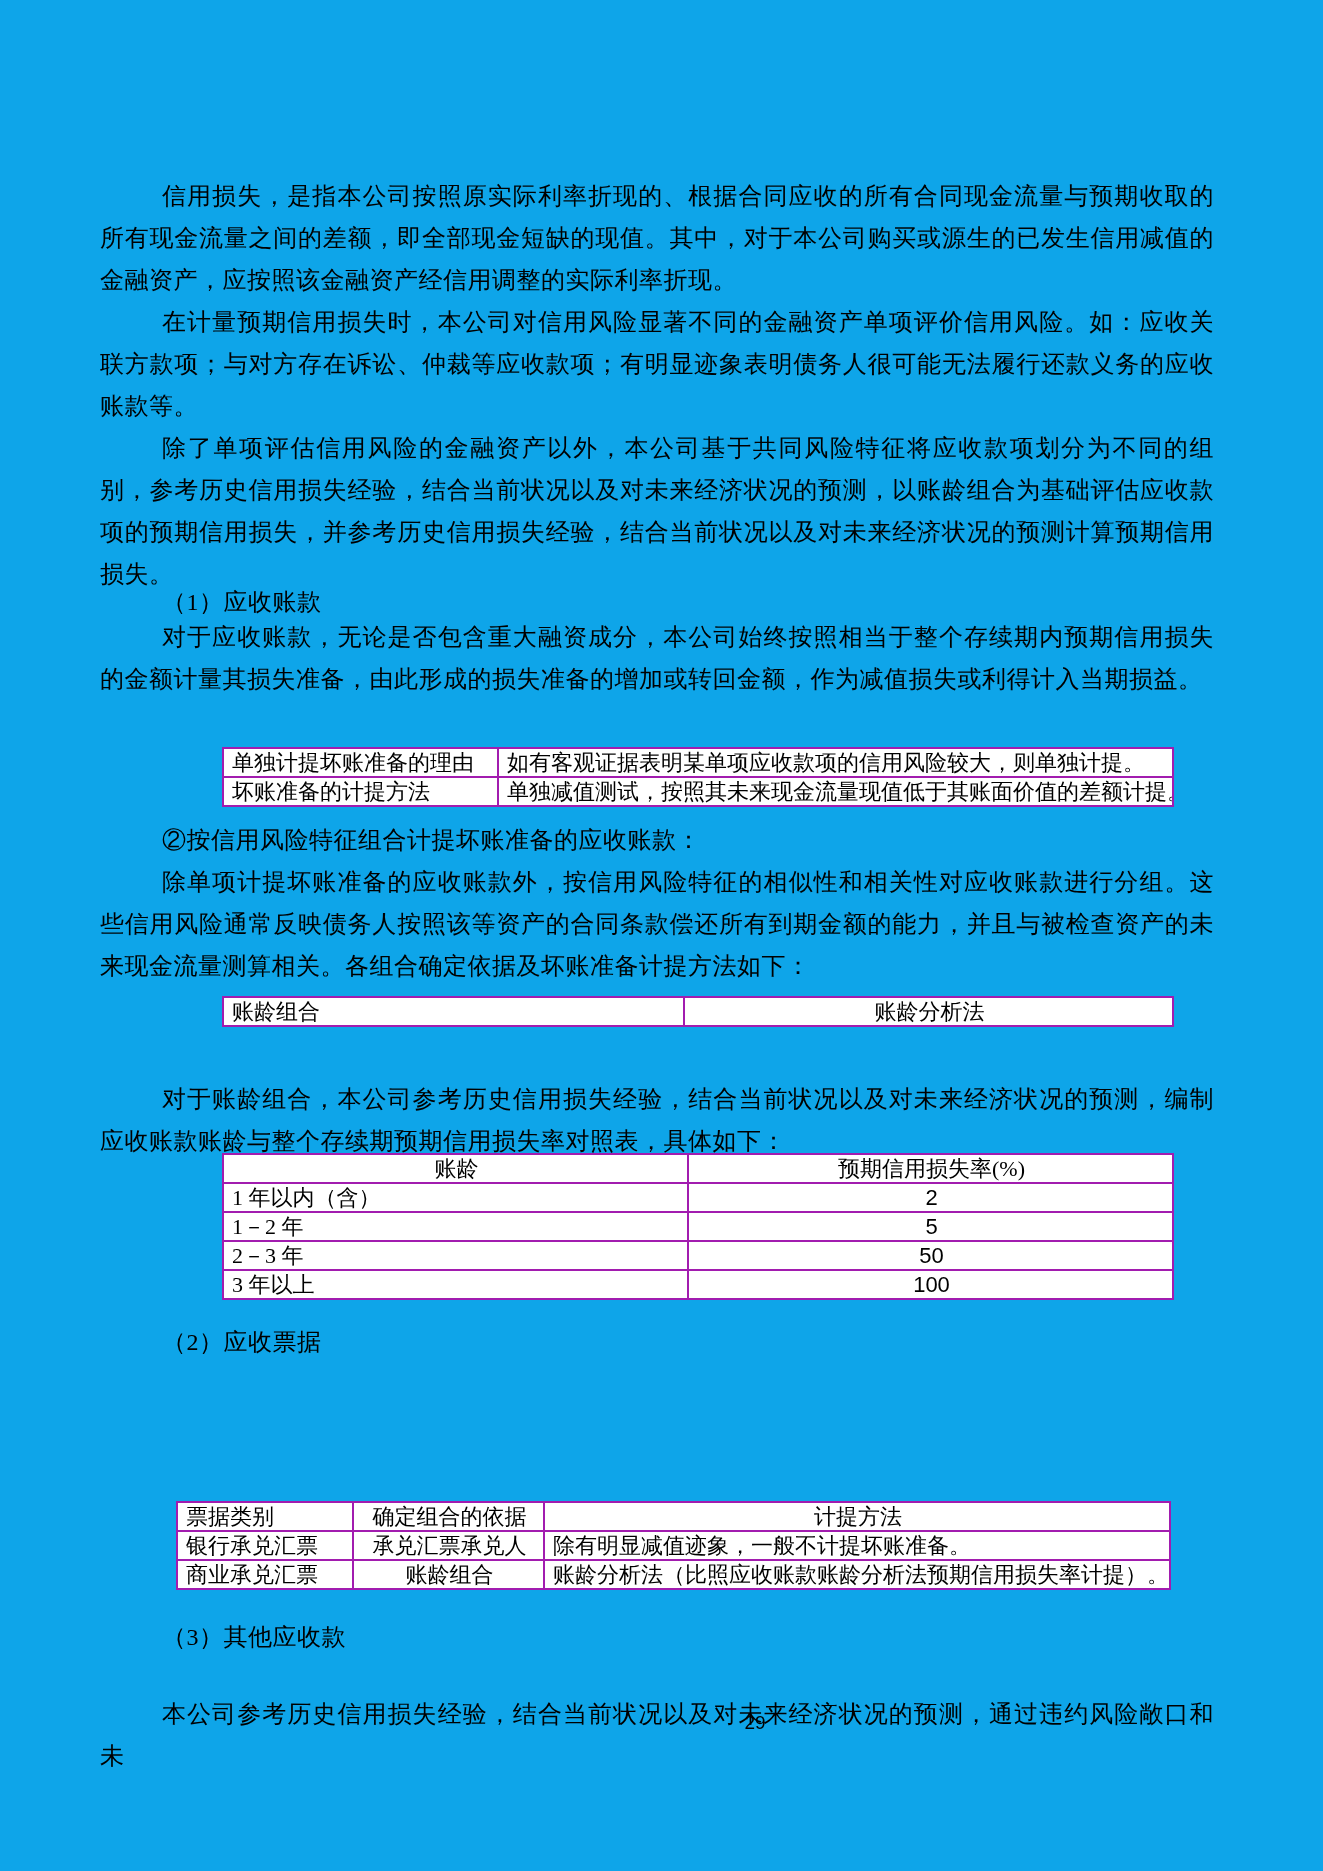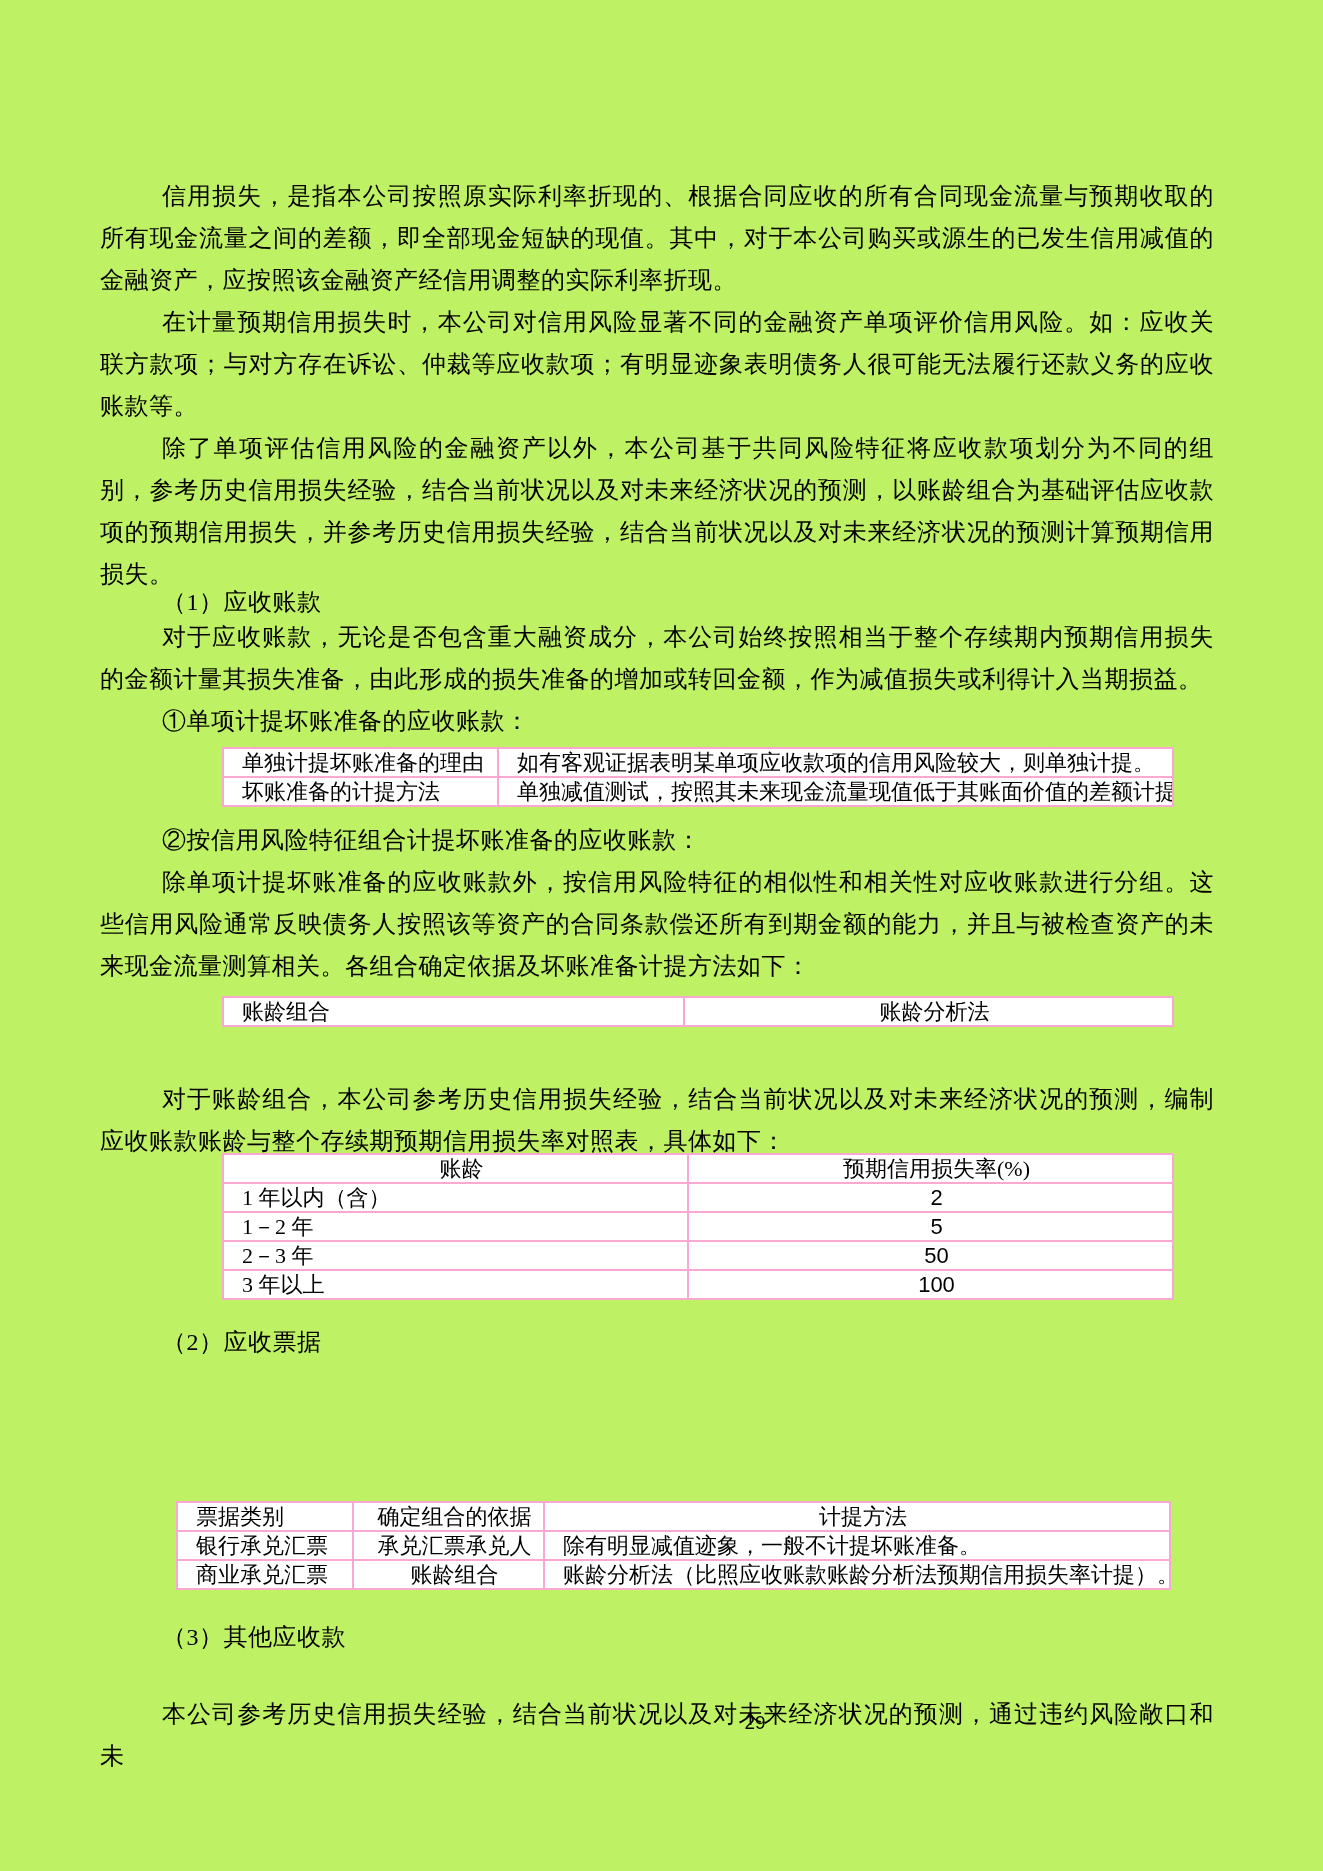--- a/index.html
+++ b/index.html
@@ -1,20 +1,20 @@
 <!DOCTYPE html>
 <html><head>
 <meta charset="utf-8">
 <style>
   html,body { margin:0; padding:0; background:#e8e8e8; }
   .page {
     position:relative;
     width:1323px; height:1871px;
     margin:0 auto;
-    background:#bef264;
+    background:#0ea5e9;
     color:#000;
     font-family:"Liberation Serif","DejaVu Serif",serif;
     overflow:hidden;
   }
   .abs { position:absolute; }
   .para {
     left:100px; width:1114px;
     font-size:24px; line-height:42px;
     text-align:justify;
     text-indent:62px;
@@ -25,25 +25,25 @@
     font-size:24px; line-height:42px;
     text-indent:62px;
     letter-spacing:0.5px;
   }
   table.doc-tbl {
     border-collapse:collapse;
     table-layout:fixed;
     background:#fff;
   }
   table.doc-tbl td {
-    border:2px solid #f9a8d4;
+    border:2px solid #a21caf;
     font-size:22px;
     line-height:26px;
     height:27px;
-    padding:0 6px 0 18px;
+    padding:0 6px 0 8px;
     vertical-align:middle;
     overflow:hidden;
     white-space:nowrap;
   }
   td.ctr { text-align:center; padding:0 4px; }
   td.lft { text-align:left; }
   .sans { font-family:"Liberation Sans","DejaVu Sans",sans-serif; }
   .footer-num {
     font-family:"Liberation Sans","DejaVu Sans",sans-serif;
     font-size:19px; line-height:30px;
@@ -58,21 +58,20 @@
   <div class="abs para" style="top:175px;">信用损失，是指本公司按照原实际利率折现的、根据合同应收的所有合同现金流量与预期收取的所有现金流量之间的差额，即全部现金短缺的现值。其中，对于本公司购买或源生的已发生信用减值的金融资产，应按照该金融资产经信用调整的实际利率折现。</div>
 
   <div class="abs para" style="top:301px;">在计量预期信用损失时，本公司对信用风险显著不同的金融资产单项评价信用风险。如：应收关联方款项；与对方存在诉讼、仲裁等应收款项；有明显迹象表明债务人很可能无法履行还款义务的应收账款等。</div>
 
   <div class="abs para" style="top:427px;">除了单项评估信用风险的金融资产以外，本公司基于共同风险特征将应收款项划分为不同的组别，参考历史信用损失经验，结合当前状况以及对未来经济状况的预测，以账龄组合为基础评估应收款项的预期信用损失，并参考历史信用损失经验，结合当前状况以及对未来经济状况的预测计算预期信用损失。</div>
 
   <div class="abs heading" style="top:572px;margin-top:9px;">（1）应收账款</div>
 
   <div class="abs para" style="top:616px;">对于应收账款，无论是否包含重大融资成分，本公司始终按照相当于整个存续期内预期信用损失的金额计量其损失准备，由此形成的损失准备的增加或转回金额，作为减值损失或利得计入当期损益。</div>
 
-  <div class="abs heading" style="top:700px;">①单项计提坏账准备的应收账款：</div>
 
   <table class="abs doc-tbl" style="top:747px; left:222px; width:950px;">
     <colgroup>
         <col style="width:275px">
         <col style="width:675px">
       </colgroup>
     <tbody>
       <tr>
         <td class="lft">单独计提坏账准备的理由</td>
         <td class="lft">如有客观证据表明某单项应收款项的信用风险较大，则单独计提。</td>

